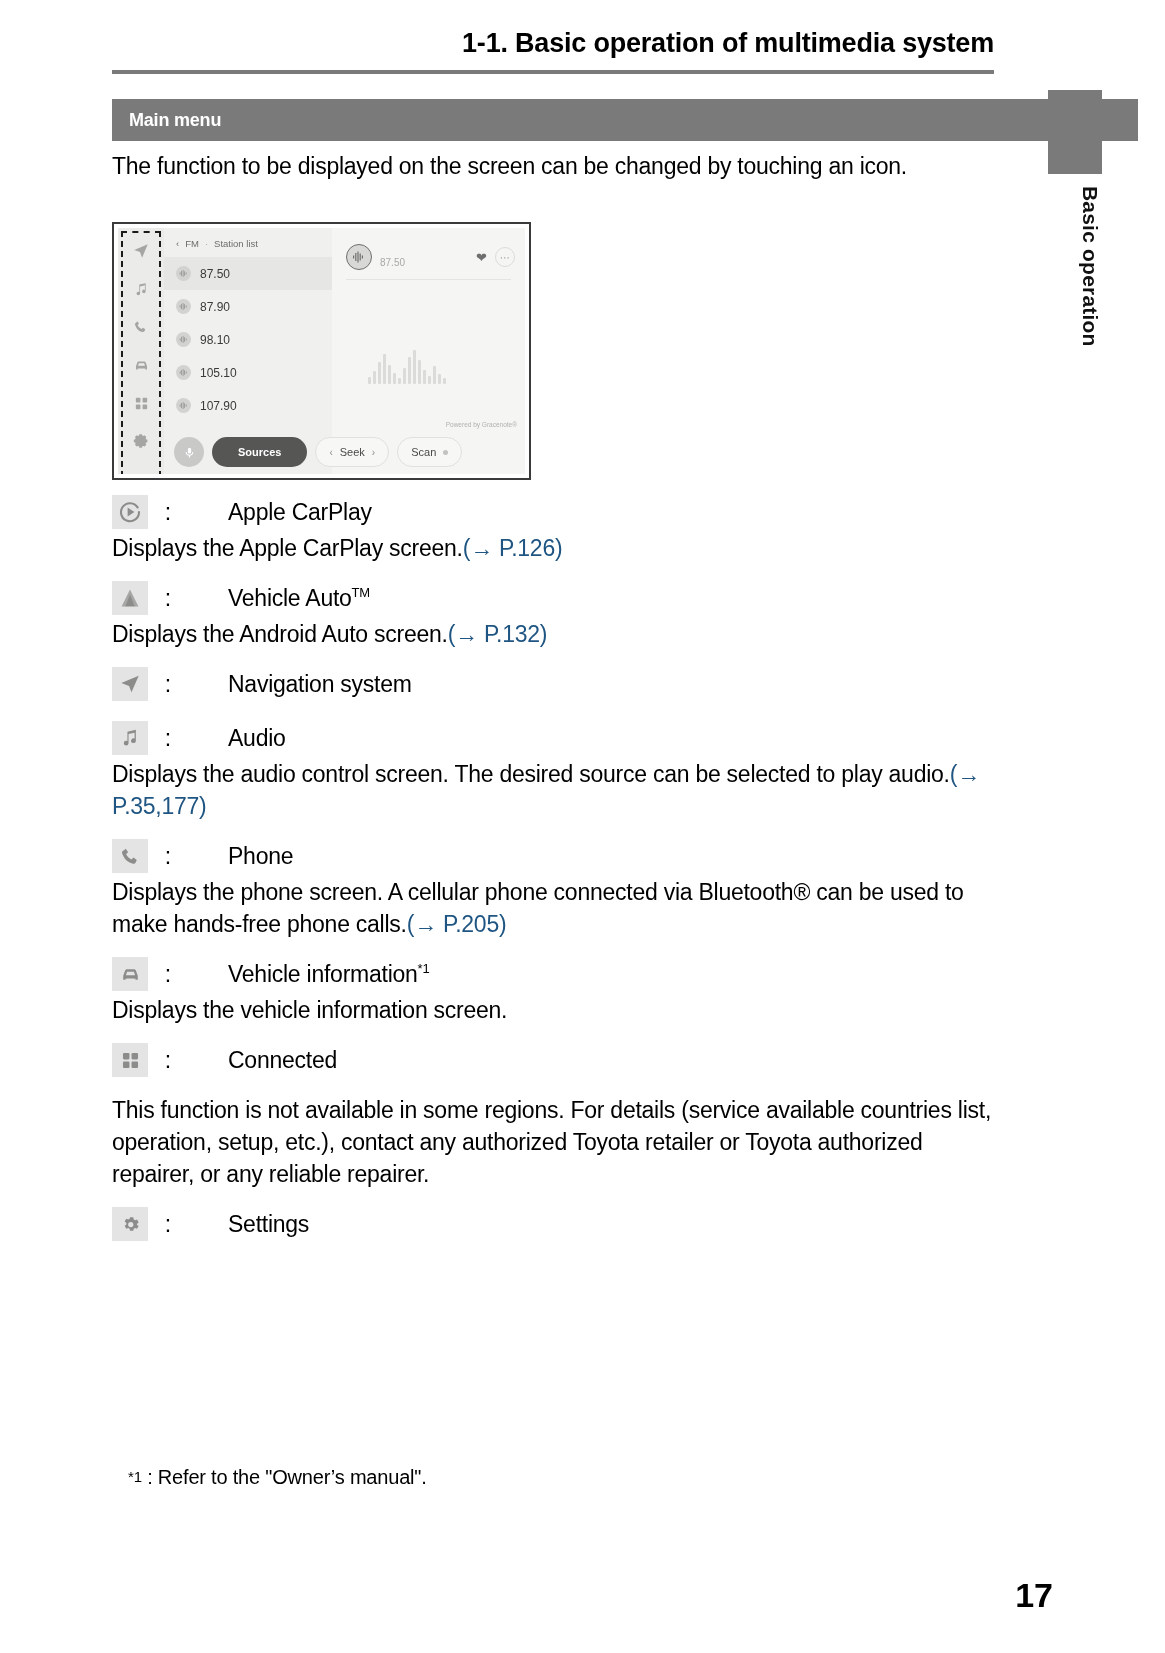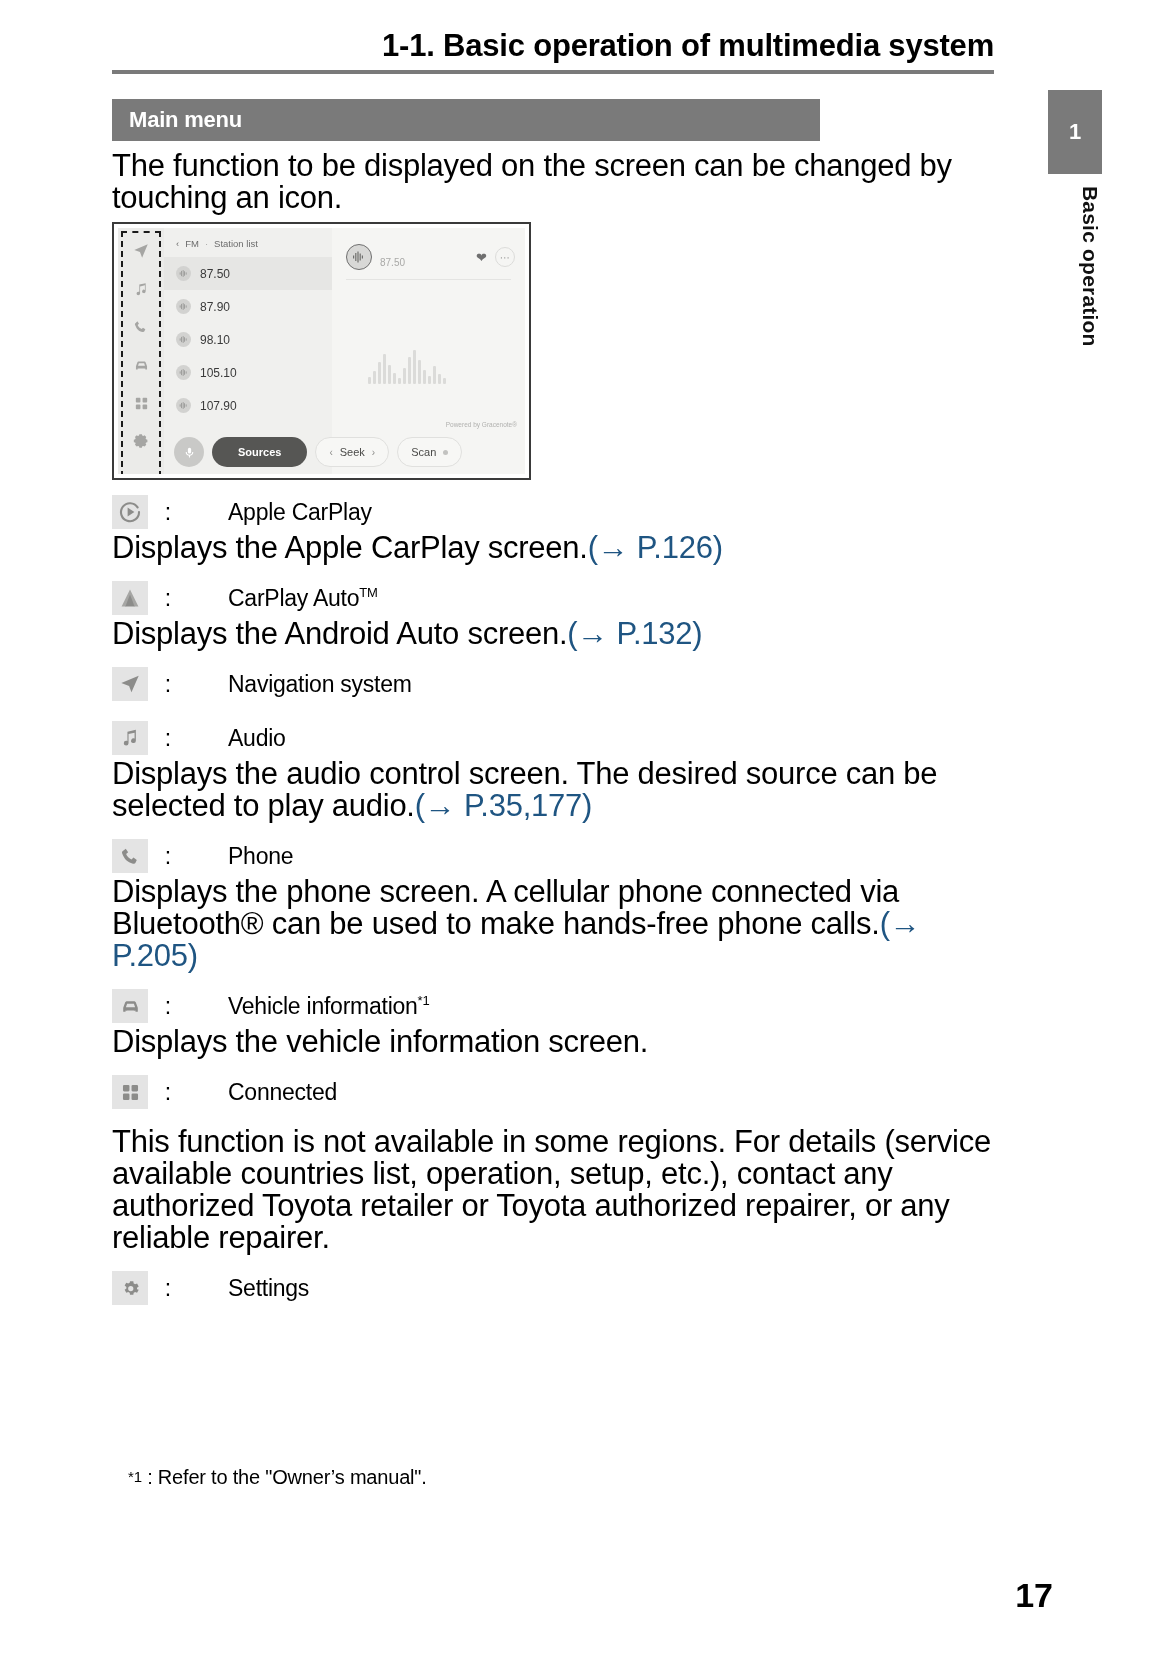--- a/index.html
+++ b/index.html
@@ -13,21 +13,21 @@
     font-family: "Liberation Sans", sans-serif;
     color: #000000;
     overflow: hidden;
   }
 
   
   .page-header {
     position: absolute;
     left: 112px; top: 28px; width: 882px;
     text-align: right;
-    font-size: 31px;
+    font-size: 27px;
     font-weight: bold;
     letter-spacing: -0.2px;
   }
   .header-rule {
     position: absolute;
     left: 112px; top: 70px; width: 882px; height: 4px;
     background: #7a7a7a;
   }
 
   
@@ -49,38 +49,38 @@
     font-weight: bold;
     color: #111;
     writing-mode: vertical-rl;
     text-orientation: mixed;
     letter-spacing: 0.2px;
   }
 
   
   .section-band {
     position: absolute;
-    left: 112px; top: 99px; width: 708px; height: 42px;
+    left: 112px; top: 99px; width: 1026px; height: 42px;
     background: #7a7a7a;
     color: #ffffff;
     display: flex; align-items: center;
     padding-left: 17px;
-    font-size: 22px; font-weight: bold;
+    font-size: 18px; font-weight: bold;
     letter-spacing: -0.2px;
   }
 
   
   .content {
     position: absolute;
     left: 112px; top: 150px;
     width: 890px;
   }
   p.body-text {
     margin: 0 0 0 0;
-    font-size: 31px;
+    font-size: 23px;
     line-height: 32px;
     letter-spacing: -0.25px;
   }
   .ref { color: #1f5582; }
   .block-gap { height: 14px; }
 
   
   .illus-wrap {
     position: absolute;
     left: 112px; top: 222px;
@@ -475,21 +475,21 @@
   <div class="block-gap"></div>
 
   <div class="legend-row">
     <span class="ic-chip">
       <svg width="24" height="24" viewBox="0 0 24 24">
         <path d="M12 3.6 20.4 20.4H16L12 11.4 8 20.4H3.6z" fill="#a6a6a4"></path>
         <path d="M12 8.4 16.6 20.4h-9.2z" fill="#8c8c8a"></path>
       </svg>
     </span>
     <span class="legend-colon">:</span>
-    <span class="legend-label"><span>CarPlay Auto</span><sup>TM</sup></span>
+    <span class="legend-label"><span>Vehicle Auto</span><sup>TM</sup></span>
   </div>
   <p class="body-text"><span>Displays the Android Auto screen.</span><span class="ref">(→ P.132)</span></p>
 
   <div class="block-gap"></div>
 
   <div class="legend-row">
     <span class="ic-chip">
       <svg width="22" height="22" viewBox="0 0 24 24">
           <path d="M21.5 3 2.5 11 11 14.2 13.6 21z" fill="#8c8c8a"></path>
         </svg>

